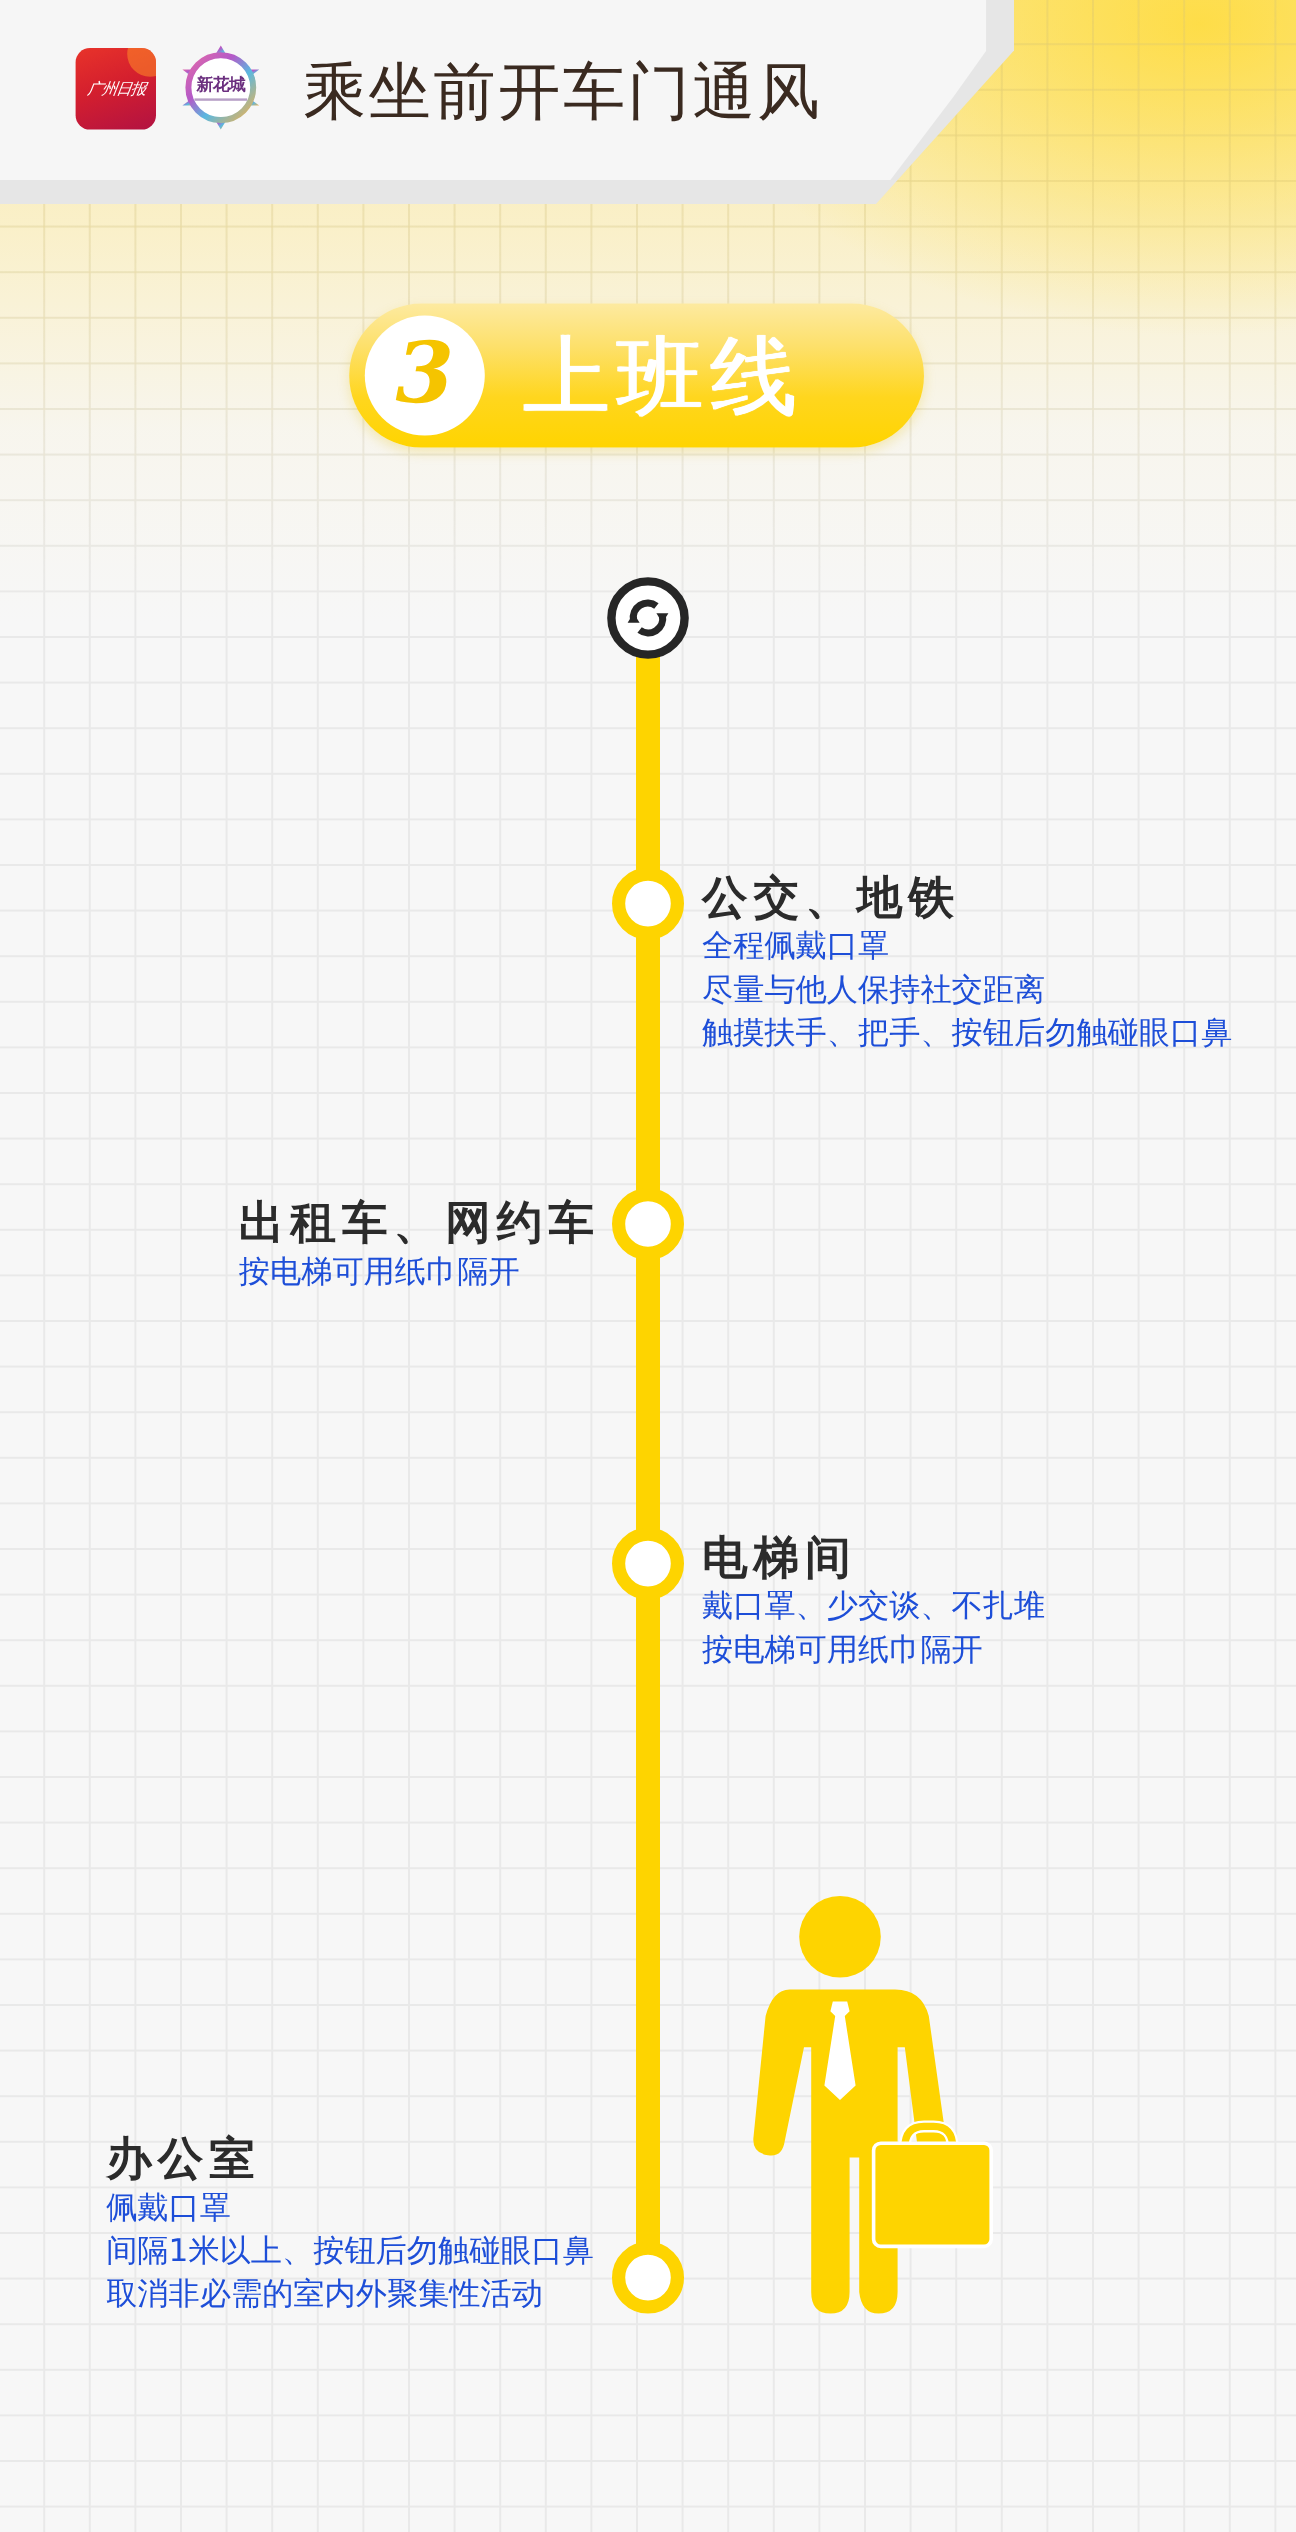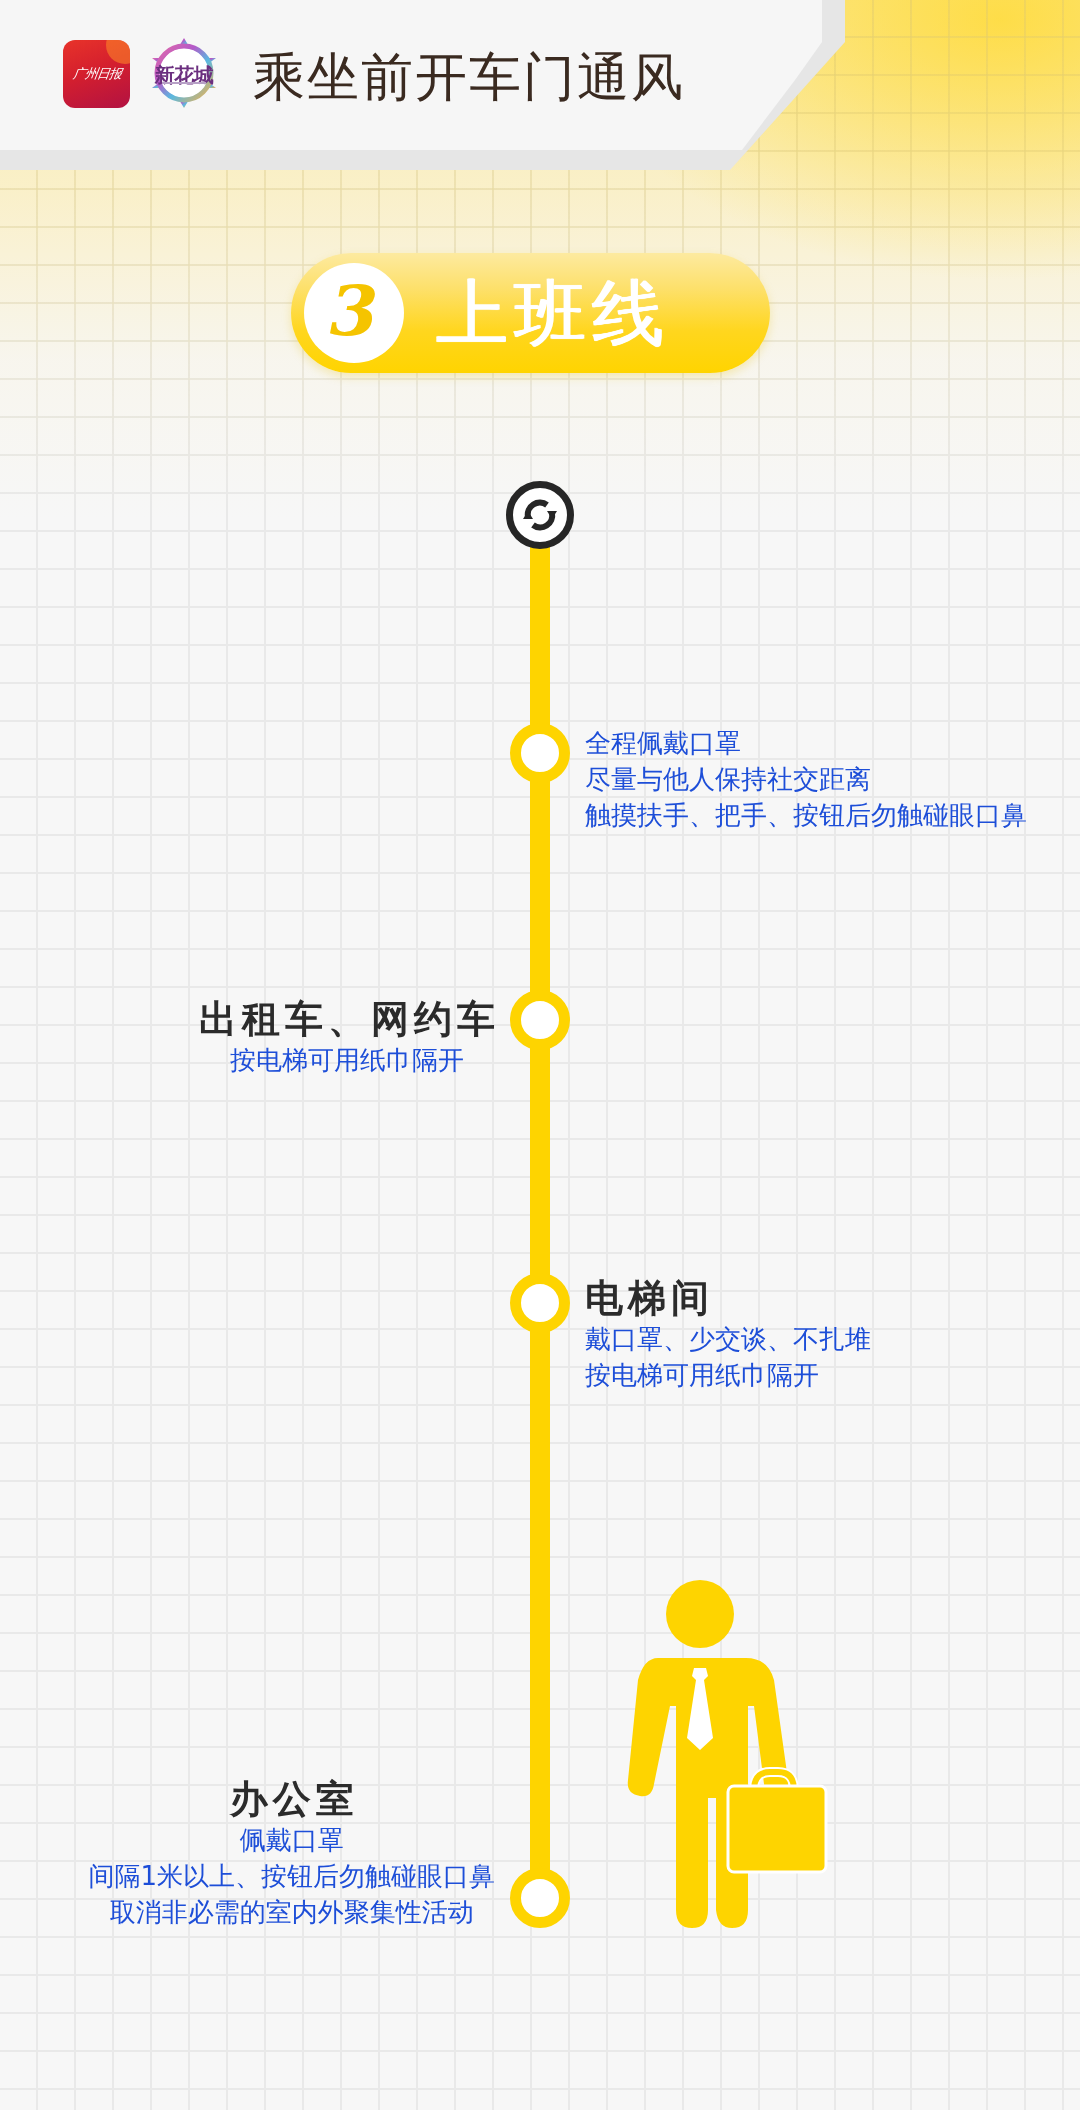--- a/index.html
+++ b/index.html
@@ -61,21 +61,21 @@
       font-style: italic; font-size: 13px; letter-spacing: -1px; transform: skewX(-8deg);
     }
     .logo-xhc {
       position: absolute; left: 148px; top: 36px; width: 72px; height: 74px;
     }
     .logo-xhc .petals {
       position: absolute; inset: 0;
     }
     .logo-xhc .label {
       position: absolute; left: 0; top: 26px; width: 72px; text-align: center;
-      color: #6b2f7f; font-size: 20px; font-weight: bold; letter-spacing: -0.5px;
+      color: #6b2f7f; font-size: 14px; font-weight: bold; letter-spacing: -0.5px;
     }
     .logo-xhc .sub {
       position: absolute; left: 14px; top: 46px; width: 44px; height: 2px; background: #b7a0c6;
     }
     .page-title {
       position: absolute; left: 253px; top: 42px; height: 70px; line-height: 70px;
       font-size: 52px; color: #3a2a20; letter-spacing: 2px; white-space: nowrap;
     }
     
     .pill {
@@ -116,21 +116,21 @@
     .stop {
       position: absolute;
     }
     .stop-title {
       font-size: 38px; font-weight: bold; color: #2b2b2b; letter-spacing: 5px; white-space: nowrap; line-height: 46px;
     }
     .stop-desc {
       font-size: 26px; color: #1d4ed8; line-height: 36px; white-space: nowrap;
     }
     .stop.right { left: 585px; }
-    .stop.left { right: 585px; text-align: center; }
+    .stop.left { right: 585px; text-align: left; }
     .stop.left .stop-title { letter-spacing: 5px; margin-right: -5px; }
     
     .figure { position: absolute; left: 618px; top: 1580px; width: 210px; height: 360px; }
   </style>
 </head>
 <body>
 
 <div class="grid"></div>
 <div class="yellow-glow"></div>
 <div class="yellow-grid-tint"></div>
@@ -180,20 +180,21 @@
   <svg width="40" height="40" viewBox="0 0 40 40">
     <path d="M8 22 A12 12 0 0 1 27 10" fill="none" stroke="#262626" stroke-width="6" stroke-linecap="butt"></path>
     <path d="M3 20 L13 20 L8 28 Z" fill="#262626" transform="rotate(180 8 22)"></path>
     <path d="M32 18 A12 12 0 0 1 13 30" fill="none" stroke="#262626" stroke-width="6" stroke-linecap="butt"></path>
     <path d="M27 20 L37 20 L32 12 Z" fill="#262626" transform="rotate(180 32 18)"></path>
   </svg>
 </div>
 
 <div class="node" style="top:723px"></div>
 <div class="stop right" style="top:725px">
+  <div class="stop-title">公交、地铁</div>
   <div class="stop-desc">全程佩戴口罩</div>
   <div class="stop-desc">尽量与他人保持社交距离</div>
   <div class="stop-desc">触摸扶手、把手、按钮后勿触碰眼口鼻</div>
 </div>
 
 <div class="node" style="top:990px"></div>
 <div class="stop left" style="top:996px">
   <div class="stop-title">出租车、网约车</div>
   <div class="stop-desc">按电梯可用纸巾隔开</div>
 </div>

